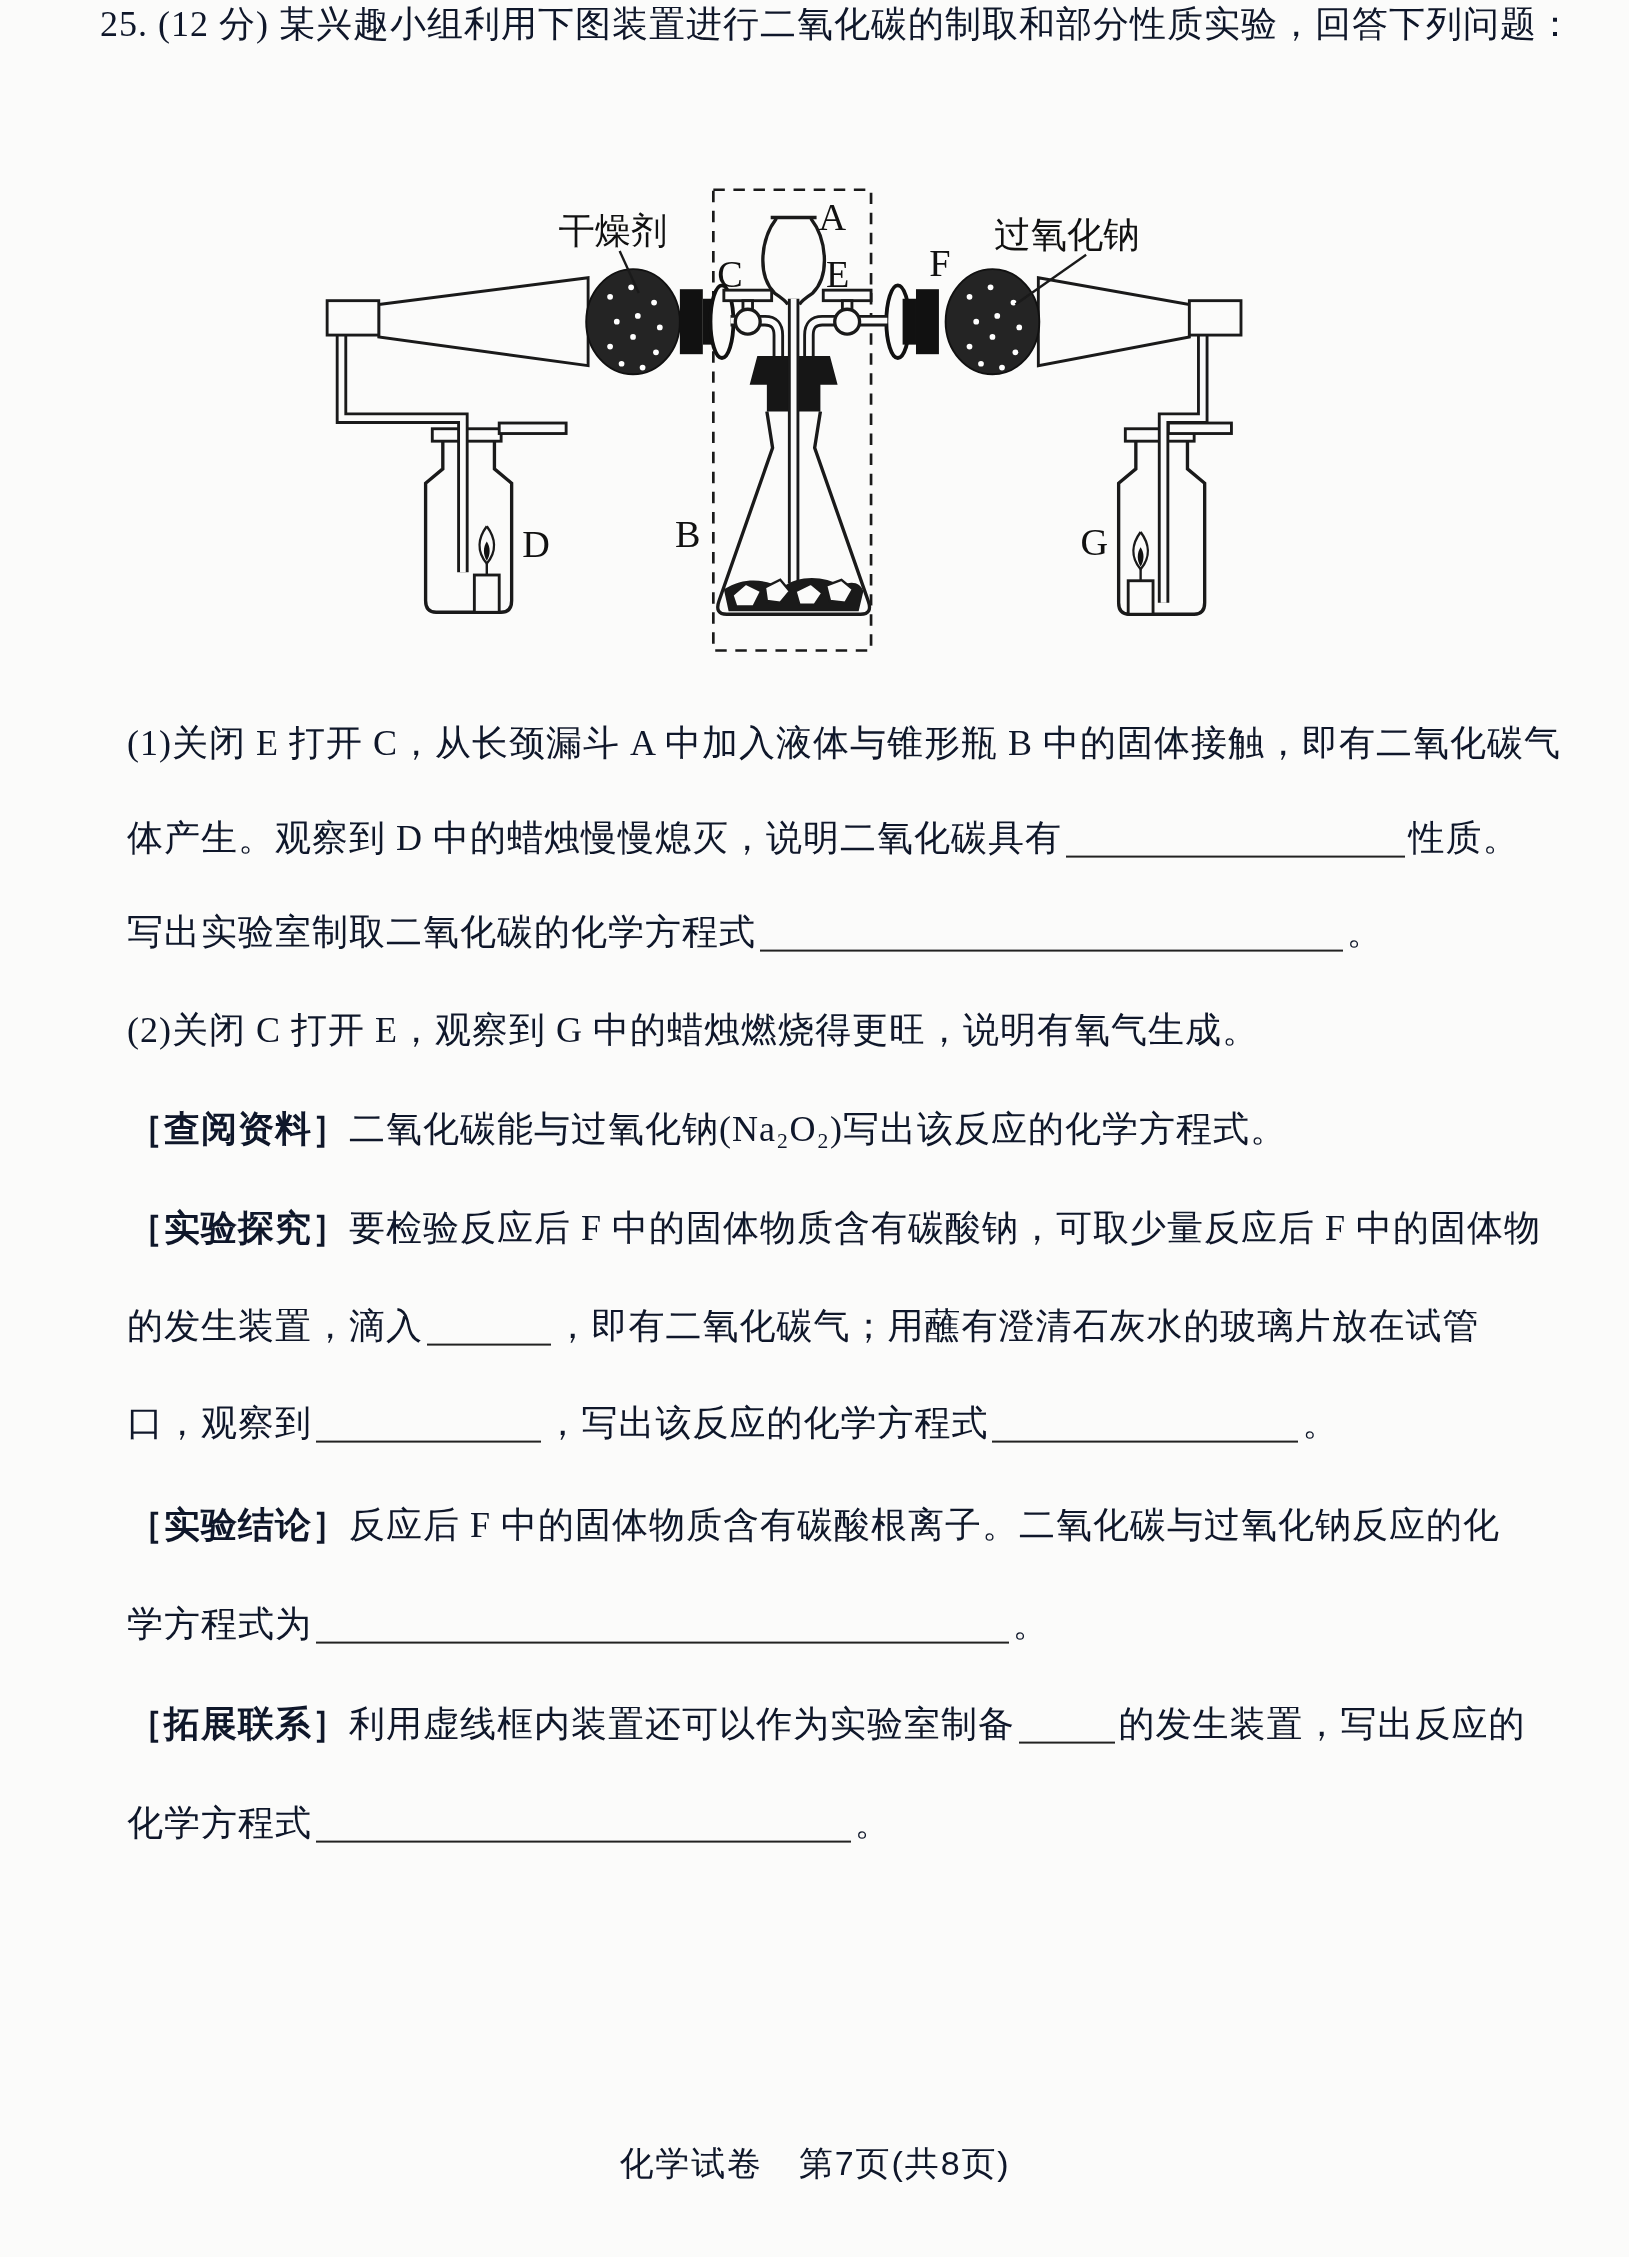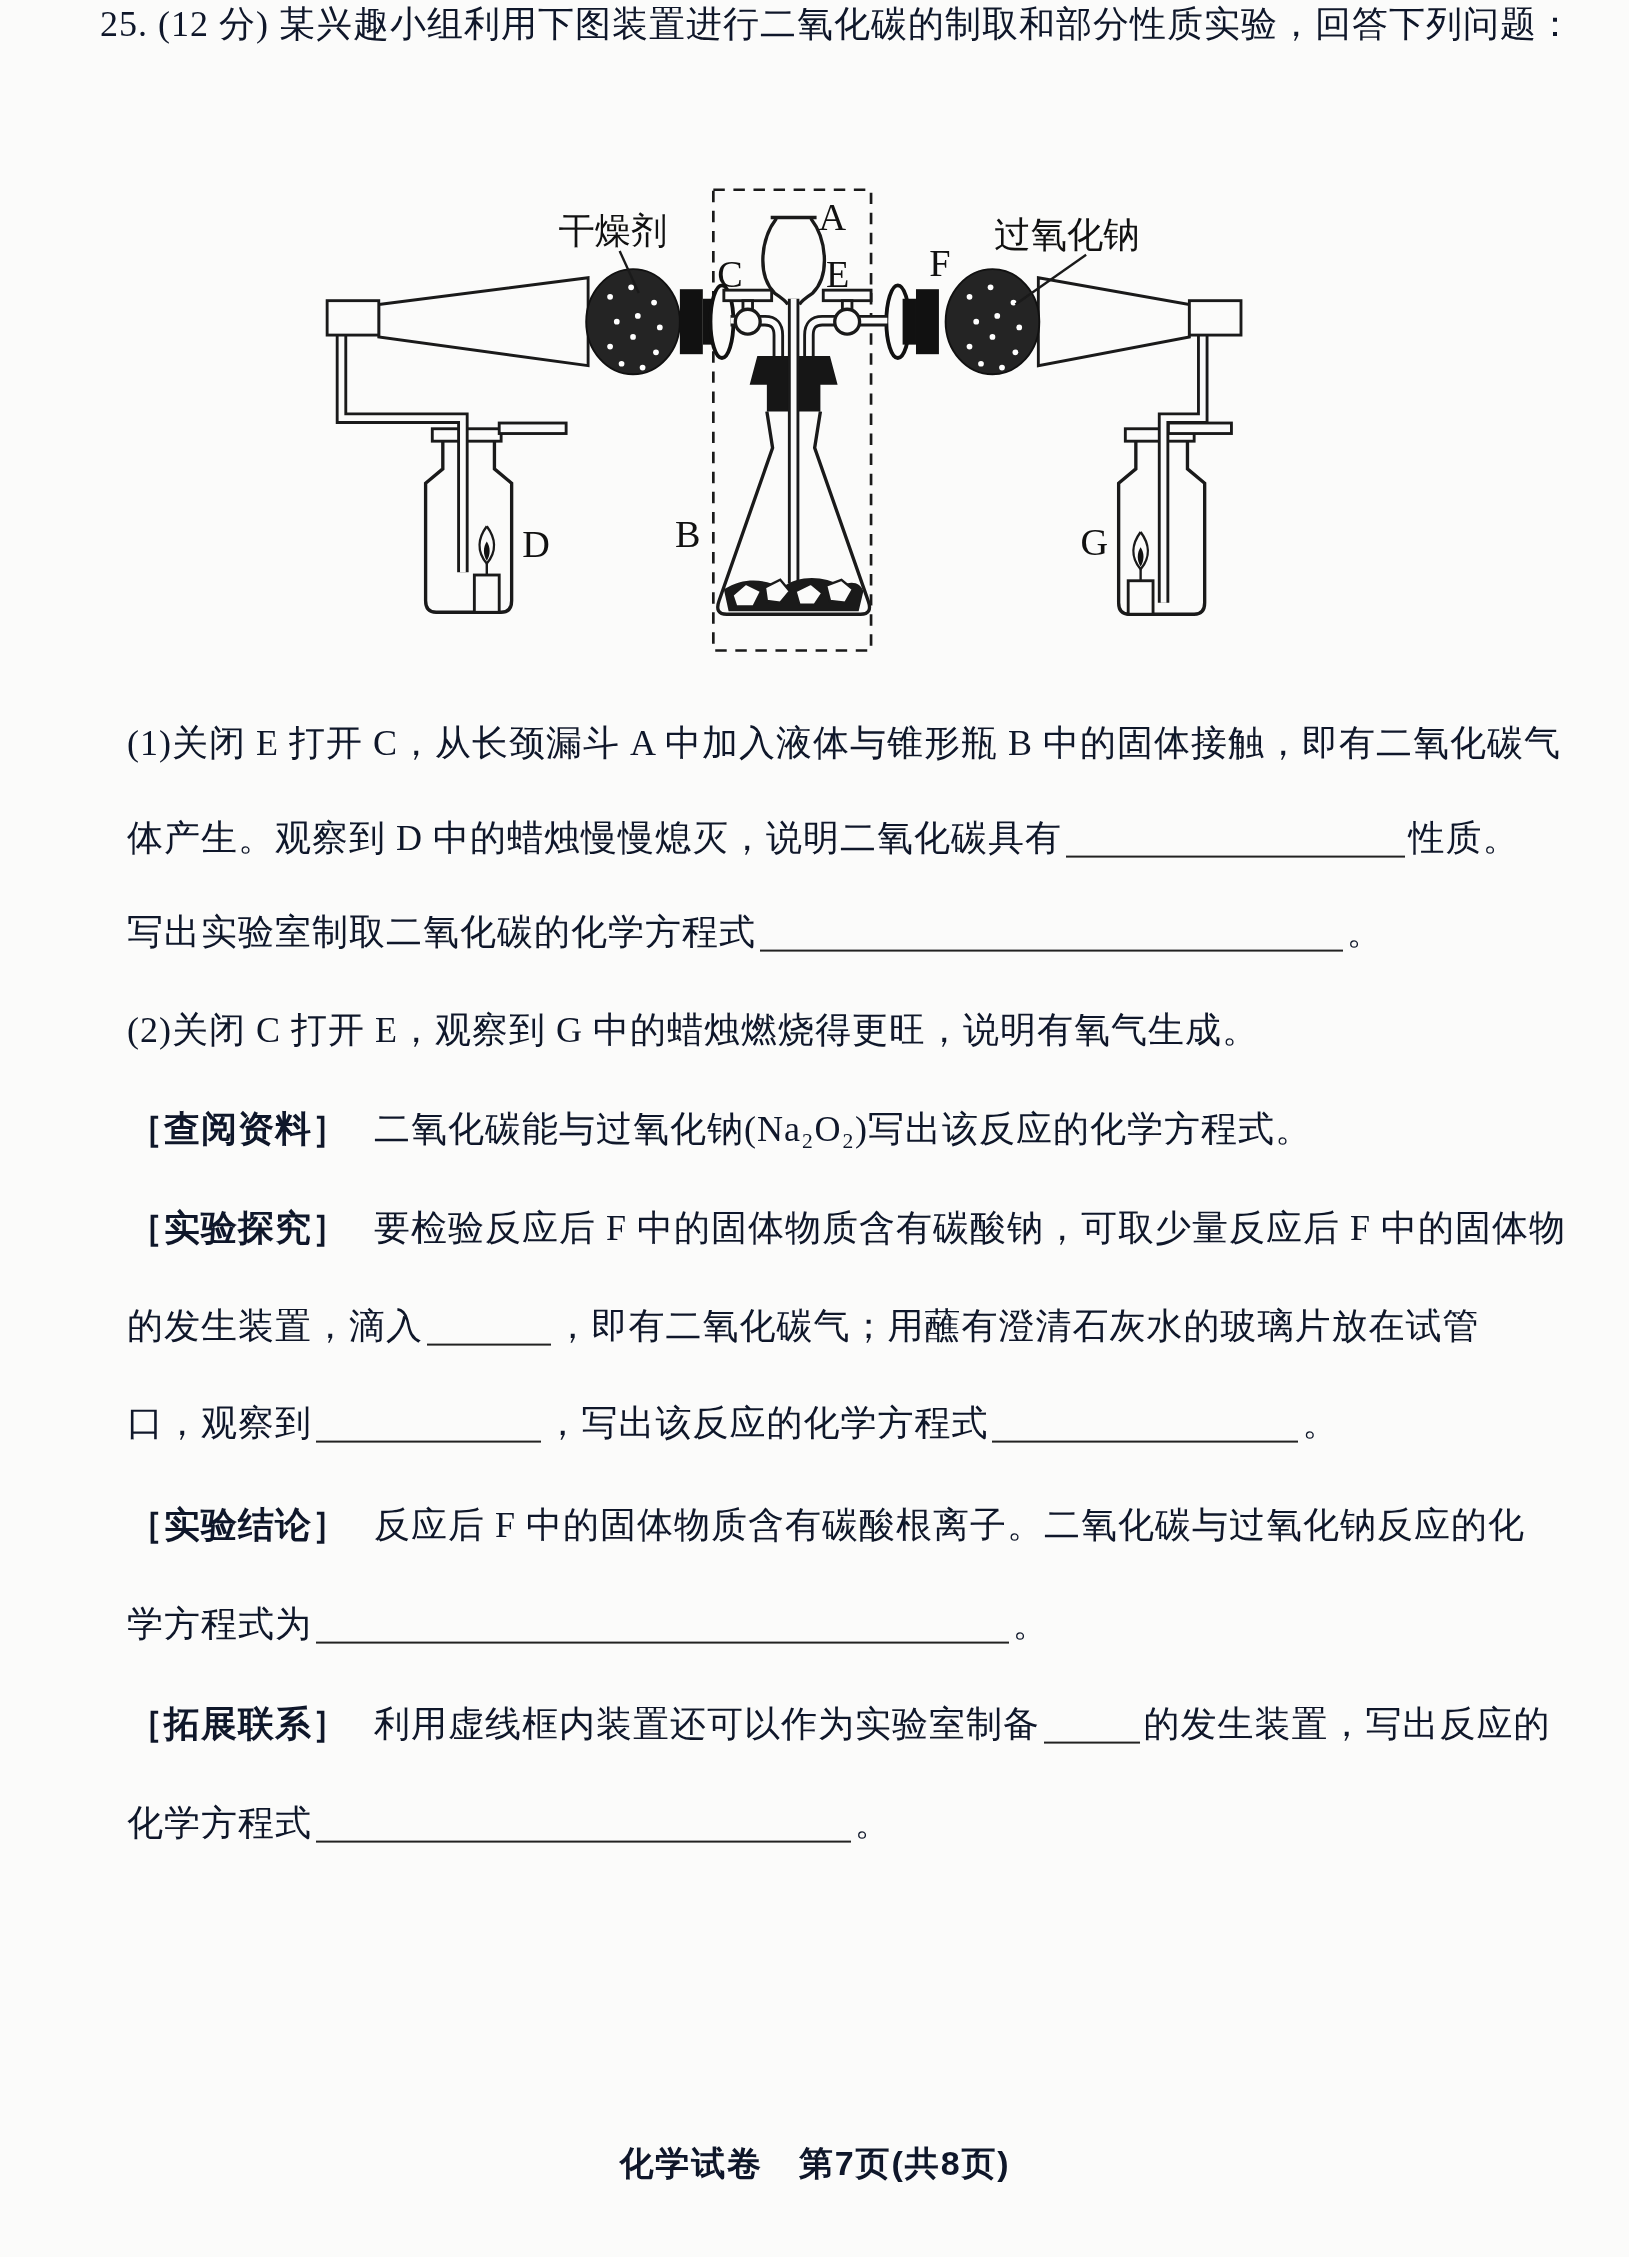--- a/index.html
+++ b/index.html
@@ -4,30 +4,30 @@
 <style>
   html,body{margin:0;padding:0;background:#e8e8e8;}
   .page{
     position:relative;width:1630px;height:2258px;margin:0 auto;
     background:#fbfbfa;color:#0f172a;
     font-family:"Liberation Serif","DejaVu Serif",serif;
     overflow:hidden;
   }
   .line{position:absolute;left:127px;font-size:36px;white-space:nowrap;letter-spacing:1px;}
   .title{left:100px;}
-  .tag{font-weight:bold;font-family:"Liberation Sans","DejaVu Sans",sans-serif;margin-right:25px;}
+  .tag{font-weight:bold;font-family:"Liberation Sans","DejaVu Sans",sans-serif;}
   .blank{
     display:inline-block;height:9.6px;border-bottom:2.9px solid #222;
     transform:translateY(7.6px);margin:0 3.8px;
   }
   .b1{width:339px}.b2{width:583px}.b3{width:124px}.b4{width:225px}
   .b5{width:306px}.b6{width:693px}.b7{width:96px}.b8{width:535px}
   .footer{
     position:absolute;left:0;top:2141px;width:1630px;text-align:center;
-    font-size:34px;font-weight:bold;letter-spacing:1.9px;
+    font-size:34px;font-weight:normal;letter-spacing:1.9px;
     font-family:"Liberation Sans","DejaVu Sans",sans-serif;
   }
   svg text{font-family:"Liberation Serif","DejaVu Serif",serif;fill:#111;}
   .diagram{position:absolute;left:287px;top:163px;}
 </style>
 </head>
 <body>
 
 <div class="page">
 

